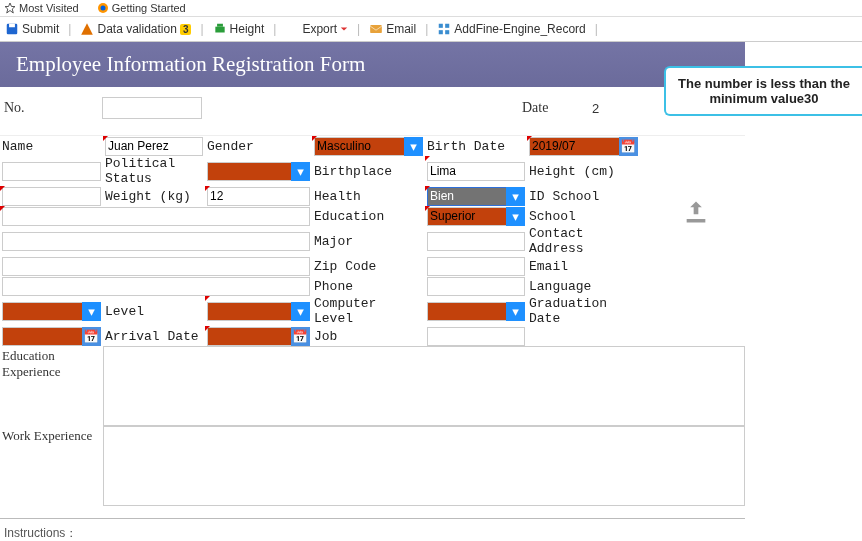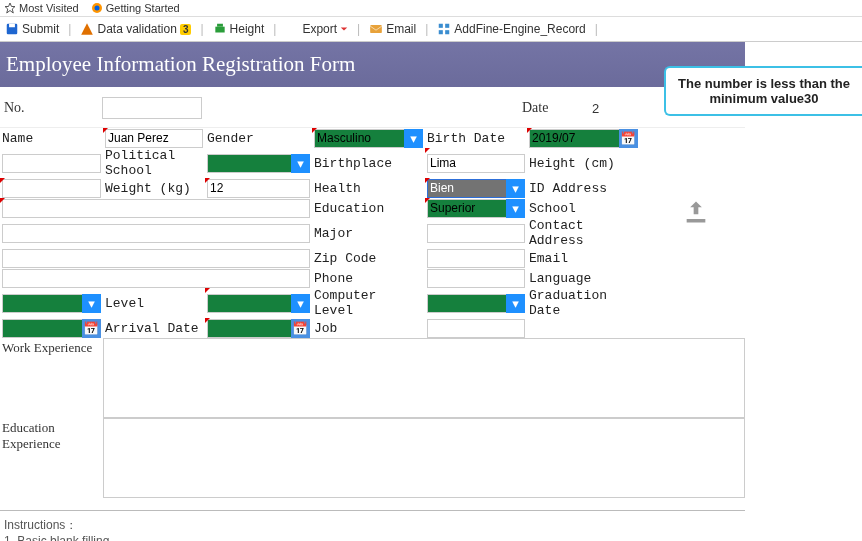--- a/index.html
+++ b/index.html
@@ -10,21 +10,21 @@
     background: #fff;
     color: #333;
     width: 862px;
     height: 541px;
     overflow: hidden;
     position: relative;
   }
   .bookmark-bar {
     display: flex;
     align-items: center;
-    gap: 12px;
+    gap: 18px;
     padding: 2px 4px;
     font-size: 11px;
     color: #333;
     border-bottom: 1px solid #ddd;
   }
   .bookmark-bar .item { display:flex; align-items:center; gap:3px; cursor:pointer; }
   .toolbar {
     display: flex;
     align-items: center;
     gap: 2px;
@@ -41,24 +41,24 @@
   }
   .icon { display:inline-block; }
   .main-area { display:flex; }
   .form-wrap { width:745px; }
   .form-header {
     background:#6b6b9b;
     background: linear-gradient(#7474a5,#6b6b9b);
     color:#fff;
     font-family: Georgia, 'Times New Roman', serif;
     font-size: 21px;
-    padding:10px 6px;
+    padding:10px 16px;
   }
   .row1 {
-    display:flex; align-items:center; padding:10px 4px 8px 4px;
+    display:flex; align-items:center; padding:10px 4px 16px 4px;
     border-bottom:1px solid #eee;
   }
   .row1 .lbl { width:98px; color:#333; font-family: Georgia, serif; font-size:14px;}
   .row1 .inp {
     width:100px; height:22px; border:1px solid #ccc;
     background:#fff;
   }
   .row1 .date-lbl { margin-left:320px; width:70px; font-family: Georgia, serif; font-size:14px;}
   .row1 .date-val { width:20px; overflow:hidden; font-size:13px; }
   .grid {
@@ -73,21 +73,21 @@
     padding:0 2px;
   }
   .lbl-cell { font-family: Liberation Mono, monospace; color:#222;}
   .input-cell input, .input-cell .text-input {
     width:100%; height:19px; border:1px solid #ccc;
     padding:0 2px; font-size:12px; background:#fff;
   }
   .dd {
     display:flex; width:100%;
   }
-  .dd input { flex:1; height:19px; border:1px solid #ccc; border-right:none; padding:0 2px; font-size:12px; background:#15803d;}
+  .dd input { flex:1; height:19px; border:1px solid #ccc; border-right:none; padding:0 2px; font-size:12px; background:#c2410c;}
   .dd .arrow, .cal {
     width:19px; height:19px; background:#1e90ff;
     display:flex; align-items:center; justify-content:center;
     color:#fff; cursor:pointer;
   }
   .cal { background:#4a90e2; }
   .red-corner::before {
     content:''; position:absolute; top:0; left:0;
     width:0; height:0; border-top:5px solid #d00; border-right:5px solid transparent;
   }
@@ -234,21 +234,21 @@
     <div class="input-cell red-corner">
           <div class="dd">
             <input value="2019/07" style="">
             <div class="cal">📅</div>
           </div>
         </div>
 
     <div class="input-cell">
           <input value="" style="">
         </div>
-    <div class="lbl-cell">Political School</div>
+    <div class="lbl-cell">Political Status</div>
     <div class="input-cell">
           <div class="dd">
             <input value="" style="">
             <div class="arrow">▾</div>
           </div>
         </div>
     <div class="lbl-cell">Birthplace</div>
     <div class="input-cell red-corner">
           <input value="Lima" style="">
         </div>
@@ -262,21 +262,21 @@
           <input value="12" style="">
         </div>
     <div class="lbl-cell">Health</div>
     <div class="input-cell selected-cell red-corner">
           <div class="dd">
             <input value="Bien" style="">
             <div class="arrow">▾</div>
           </div>
         </div>
 
-    <div class="lbl-cell">ID Address</div>
+    <div class="lbl-cell">ID School</div>
     <div class="input-cell span3 red-corner">
           <input value="" style="">
         </div>
     <div class="lbl-cell">Education</div>
     <div class="input-cell red-corner">
           <div class="dd">
             <input value="Superior" style="">
             <div class="arrow">▾</div>
           </div>
         </div>
@@ -344,25 +344,25 @@
             <div class="cal">📅</div>
           </div>
         </div>
     <div class="lbl-cell">Job</div>
     <div class="input-cell">
           <input value="" style="">
         </div>
   </div>
 
   <div class="textarea-row">
+    <div class="ta-label">Education Experience</div>
+    <textarea style=""></textarea>
+  </div>
+  <div class="textarea-row">
     <div class="ta-label">Work Experience</div>
-    <textarea style=""></textarea>
-  </div>
-  <div class="textarea-row">
-    <div class="ta-label">Education Experience</div>
     <textarea style=""></textarea>
   </div>
 
 </div>
 </div>
 
 <div class="upload-icon">
   <svg width="32" height="28" viewBox="0 0 24 24" fill="#999">
       <path d="M12 3l5 5h-3v6h-4V8H7l5-5zM4 18h16v3H4z"></path>
     </svg>

